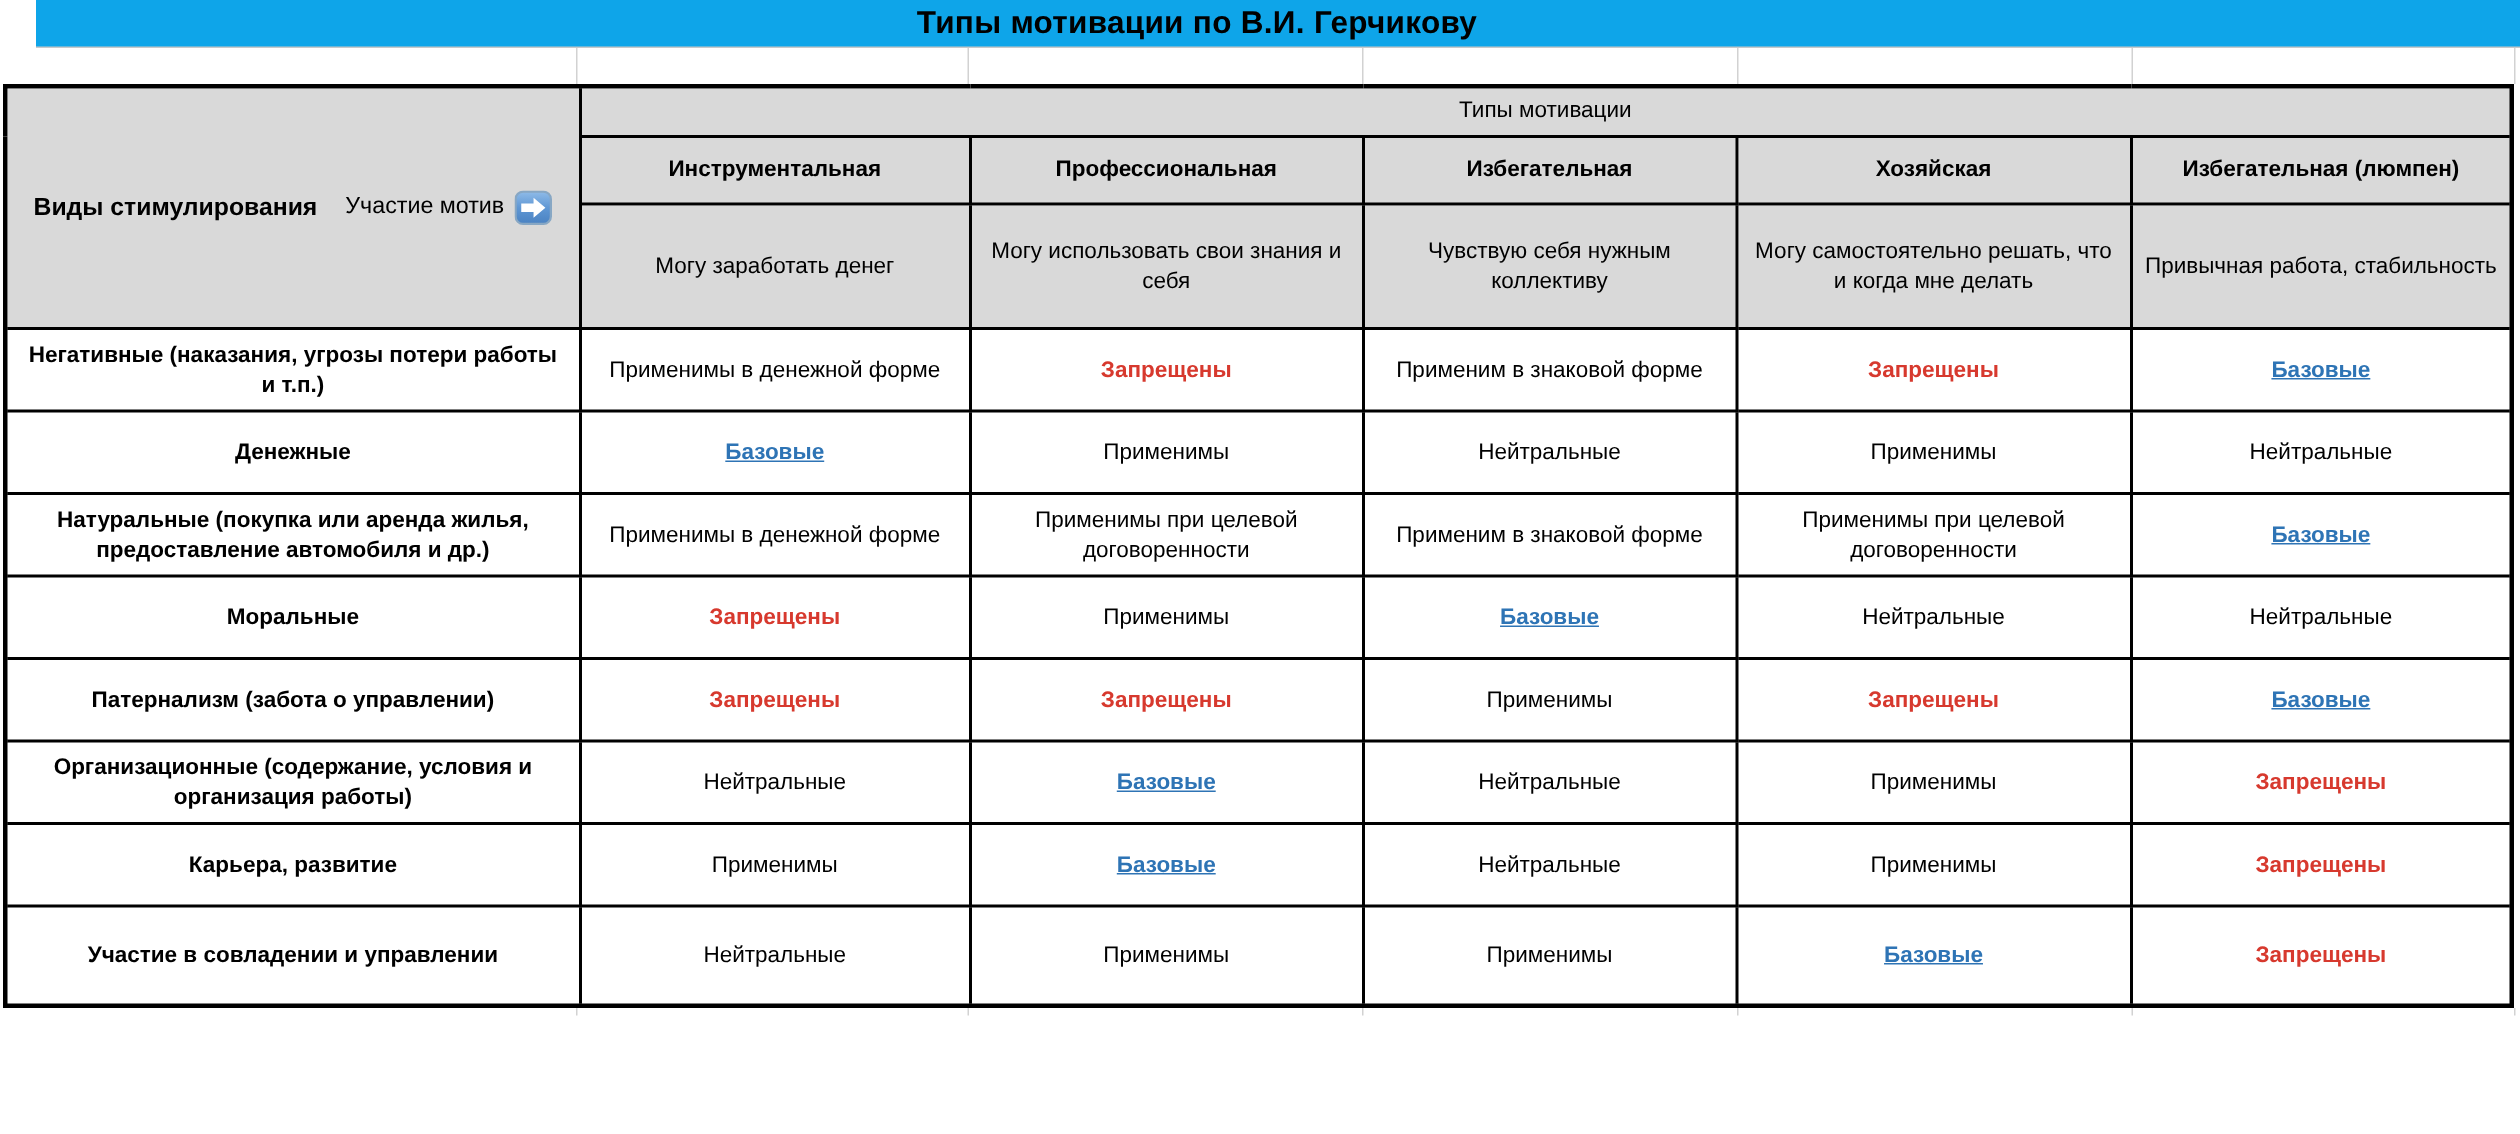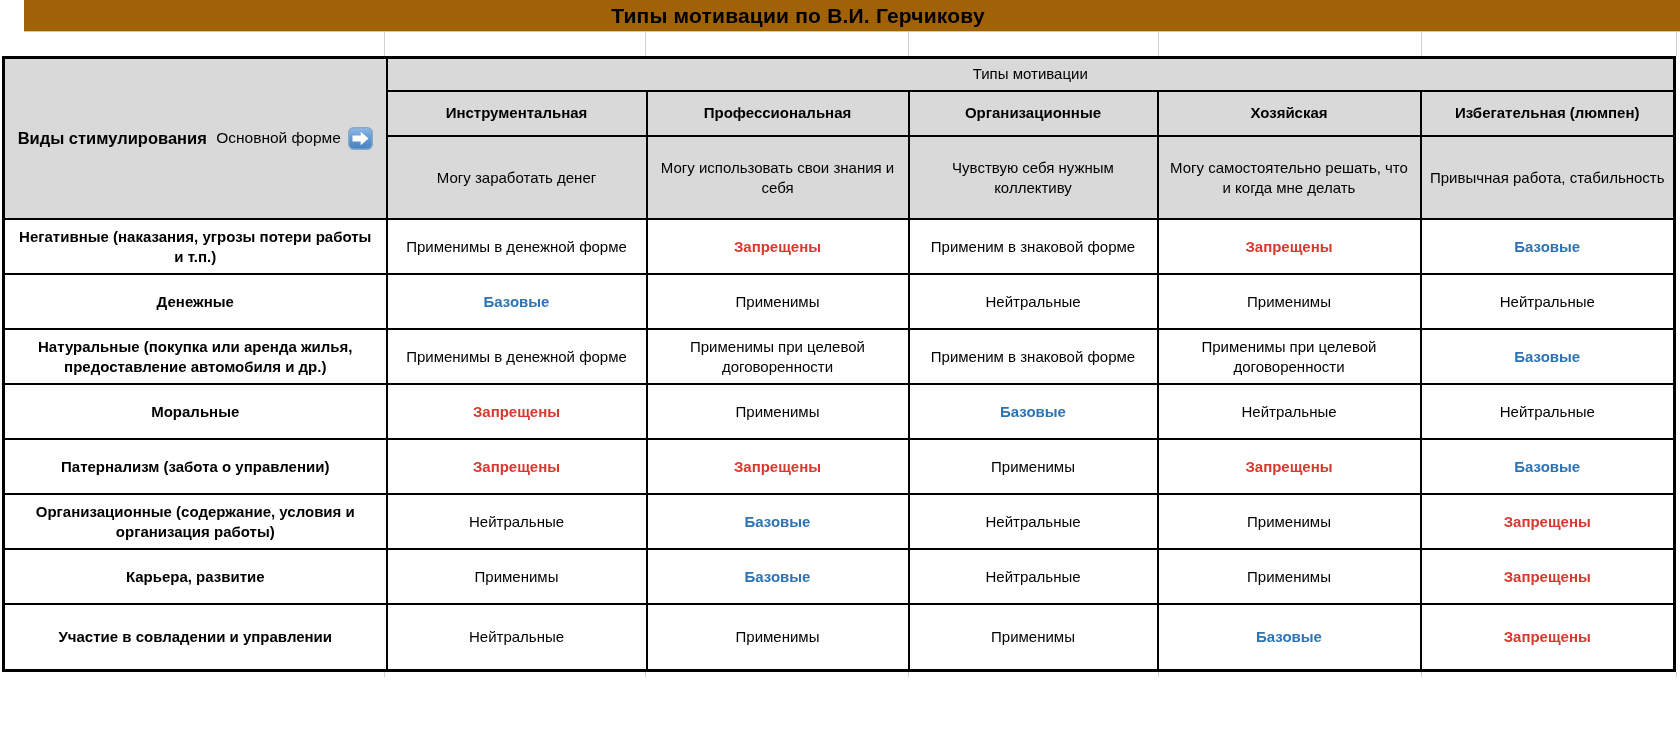--- a/index.html
+++ b/index.html
@@ -6,21 +6,21 @@
   body{
     width:1680px;height:756px;overflow:hidden;background:#fff;
     font-family:"Liberation Sans","DejaVu Sans",sans-serif;color:#000;
     -webkit-font-smoothing:antialiased;
   }
   .sheet{width:1680px;height:756px;position:relative;}
 
   
   .title-row{
     height:31px;border-bottom:1px solid #c9c9c9;display:flex;
-    align-items:center;justify-content:center;background:#a16207;margin-left:24px;
+    align-items:center;justify-content:center;background:#0ea5e9;margin-left:24px;
   }
   .title-row .title{
     font-size:21px;font-weight:bold;letter-spacing:.2px;
     padding-right:108px; 
   }
 
   
   .grid-strip{display:flex;background:#fff;}
   .grid-strip.top{height:24px;}
   .grid-strip.bottom{height:5px;}
@@ -58,21 +58,21 @@
   .corner-inner{
     height:141px;display:flex;flex-direction:row;
     justify-content:space-around;align-items:center;padding:6px 0;
   }
   .corner-top{font-weight:bold;font-size:16.5px;}
   .corner-bottom{font-size:15.5px;display:flex;align-items:center;gap:7px;}
 
   .arrow-badge{display:inline-flex;vertical-align:middle;}
 
   .st-red{color:var(--alert-red,#d7392e);font-weight:bold;}
-  .st-blue{color:var(--accent-blue,#2e74b5);font-weight:bold;}
+  .st-blue{color:var(--accent-blue,#2e74b5);font-weight:bold;text-decoration:underline;}
 </style>
 </head>
 <body>
 
 <div class="sheet">
 
   <div class="title-row">
     <div class="title">Типы мотивации по В.И. Герчикову</div>
   </div>
 
@@ -93,21 +93,21 @@
         <col style="width:249px">
         <col style="width:263px">
         <col style="width:254px">
     </colgroup>
     <tbody>
       <tr class="r-group">
         <td class="hdr corner" rowspan="3">
           <div class="corner-inner">
             <div class="corner-top">Виды стимулирования</div>
             <div class="corner-bottom">
-              <span>Основной форме</span>
+              <span>Участие мотив</span>
               <span class="arrow-badge">
                 <svg width="25" height="23" viewBox="0 0 25 23" aria-hidden="true">
                   <defs>
                     <linearGradient id="ag" x1="0" y1="0" x2="0" y2="1">
                       <stop offset="0" stop-color="#8fbbe8"></stop>
                       <stop offset="0.5" stop-color="#5f97d4"></stop>
                       <stop offset="1" stop-color="#4a82c2"></stop>
                     </linearGradient>
                   </defs>
                   <rect x="0.75" y="0.75" width="23.5" height="21.5" rx="5" fill="url(#ag)" stroke="#87a7c4" stroke-width="1.5"></rect>
@@ -115,21 +115,21 @@
                 </svg>
               </span>
             </div>
           </div>
         </td>
         <td class="hdr group-h" colspan="5">Типы мотивации</td>
       </tr>
       <tr class="r-types" id="type-row">
           <td class="hdr type-h">Инструментальная</td>
           <td class="hdr type-h">Профессиональная</td>
-          <td class="hdr type-h">Организационные</td>
+          <td class="hdr type-h">Избегательная</td>
           <td class="hdr type-h">Хозяйская</td>
           <td class="hdr type-h">Избегательная (люмпен)</td>
         </tr>
       <tr class="r-motives" id="motive-row">
           <td class="hdr">Могу заработать денег</td>
           <td class="hdr">Могу использовать свои знания и себя</td>
           <td class="hdr">Чувствую себя нужным коллективу</td>
           <td class="hdr">Могу самостоятельно решать, что и когда мне делать</td>
           <td class="hdr">Привычная работа, стабильность</td>
         </tr>

